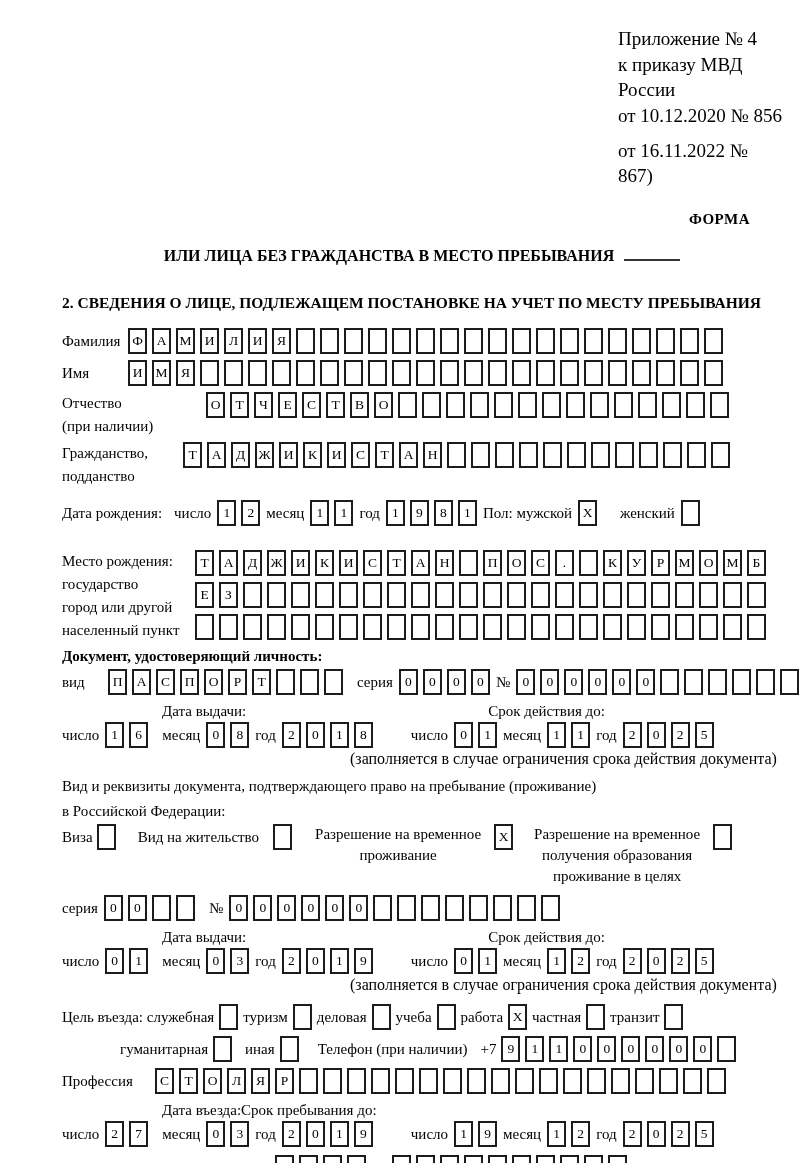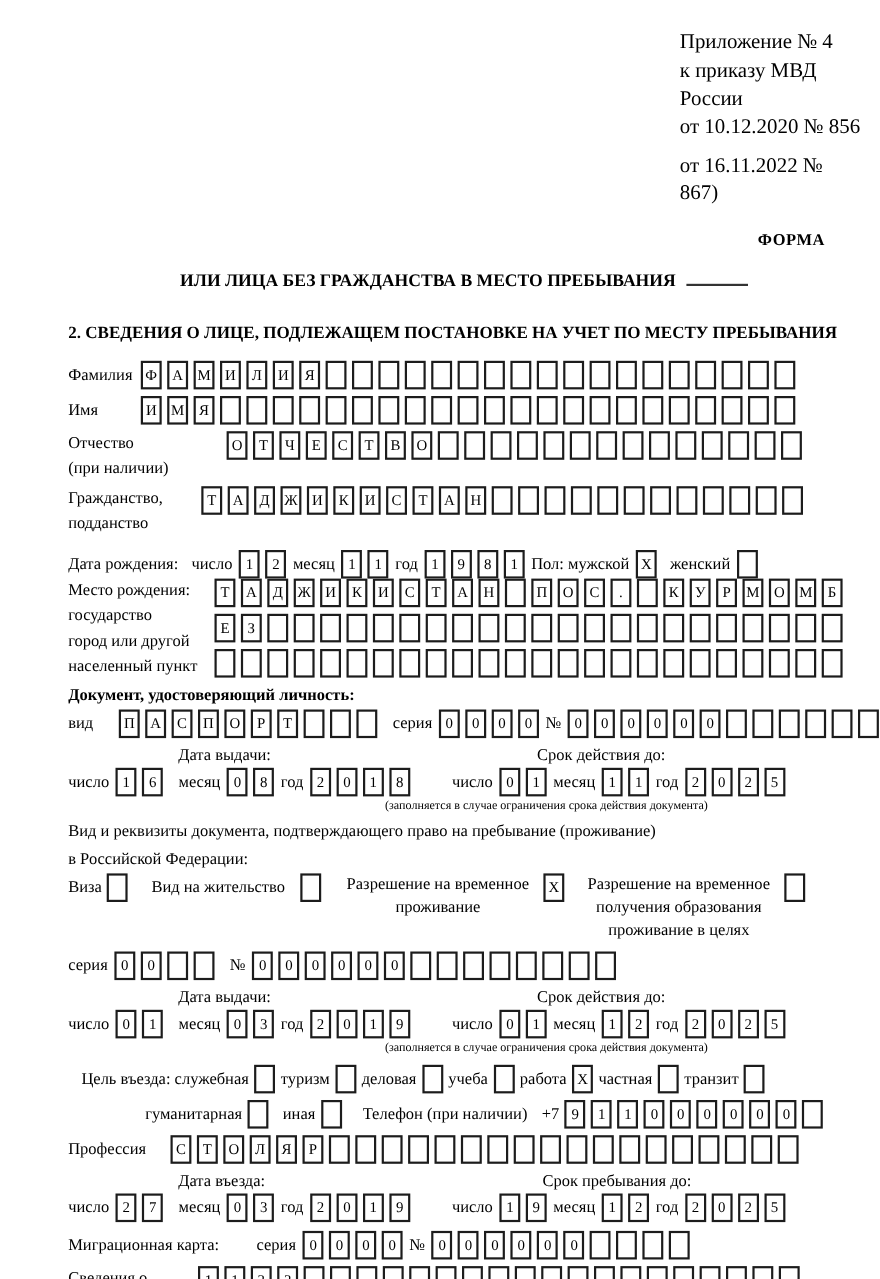--- a/index.html
+++ b/index.html
@@ -11,24 +11,24 @@
   .title{text-align:center;font-weight:bold;font-size:16px;margin-top:14px;line-height:1.75;}
   .blank-line{display:inline-block;width:56px;height:14px;border-bottom:2.5px solid #333;margin-left:10px;}
   .sect{font-weight:bold;font-size:15.5px;margin-top:24px;white-space:nowrap;}
   .row{display:flex;align-items:flex-start;margin-top:6px;}
   .lbl{flex:none;line-height:26px;}
   .lbl2{flex:none;line-height:23px;}
   .cells{display:inline-flex;gap:5px;flex:none;}
   .cell{width:19px;height:26px;border:2px solid #1c1c1c;box-sizing:border-box;display:inline-flex;align-items:center;justify-content:center;font-size:13.5px;flex:none;background:#fff;}
   .dg>*{margin-right:6px;}
   .stack{display:flex;flex-direction:column;gap:6px;}
-  .note{font-size:11px;}
+  .note{font-size:16px;}
   .ctr{text-align:center;line-height:21px;}
   .hdr2{font-size:15px;}
-  .nowrap{white-space:nowrap;margin-left:12px;}
+  .nowrap{white-space:nowrap;}
 </style>
 </head>
 <body>
 
 <div class="page">
 
   <div class="appendix">
     <div>Приложение № 4</div>
     <div>к приказу МВД России</div>
     <div>от 10.12.2020 № 856</div>
@@ -186,27 +186,27 @@
     <span class="cells">
         <span class="cell">1</span>
         <span class="cell">9</span>
         <span class="cell">8</span>
         <span class="cell">1</span>
       </span>
     <span class="lbl">Пол: мужской</span>
     <span class="cells">
         <span class="cell">X</span>
       </span>
-    <span class="lbl" style="margin-left:6px">женский</span>
-    <span class="cells">
-        <span class="cell"></span>
-      </span>
-  </div>
-
-  <div class="row" style="margin-top:0">
+    <span class="lbl" style="margin-left:17px">женский</span>
+    <span class="cells">
+        <span class="cell"></span>
+      </span>
+  </div>
+
+  <div class="row" style="margin-top:24px">
     <div class="lbl2" style="width:133px">
       <div>Место рождения:</div>
       <div>государство</div>
       <div>город или другой</div>
       <div>населенный пункт</div>
     </div>
     <div class="stack">
       <div class="cells">
           <span class="cell">Т</span>
           <span class="cell">А</span>
@@ -553,21 +553,21 @@
         <span class="cell"></span>
         <span class="cell"></span>
         <span class="cell"></span>
         <span class="cell"></span>
         <span class="cell"></span>
       </div>
   </div>
 
   <div class="row hdr2" style="margin-top:8px">
     <span style="margin-left:100px">Дата въезда:</span>
-    <span style="margin-left:252px">Срок пребывания до:</span>
+    <span style="">Срок пребывания до:</span>
   </div>
 
   <div class="row dg" style="margin-top:2px">
     <span class="lbl">число</span>
     <span class="cells">
         <span class="cell">2</span>
         <span class="cell">7</span>
       </span>
     <span class="lbl" style="margin-left:8px">месяц</span>
     <span class="cells">

